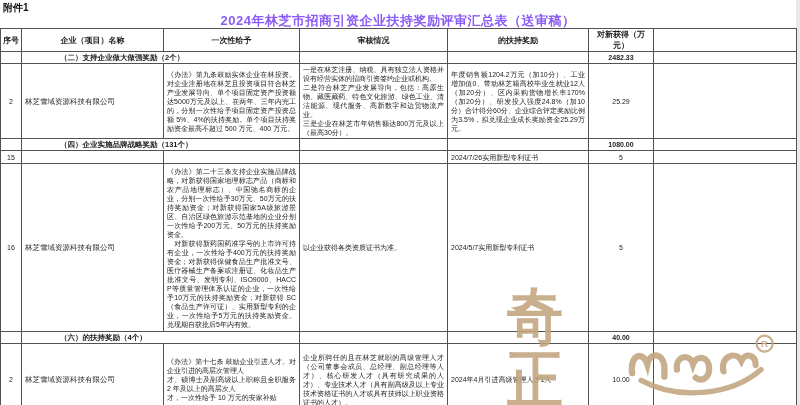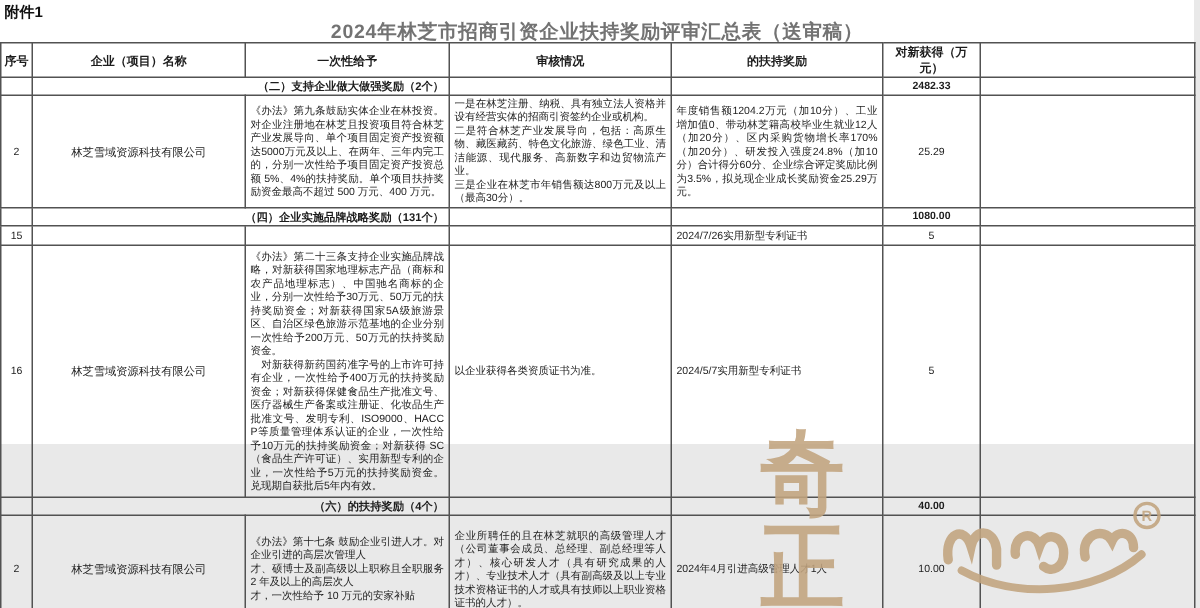--- a/index.html
+++ b/index.html
@@ -1,30 +1,30 @@
 <!DOCTYPE html>
 <html><head>
 <meta charset="utf-8">
 <style>
   * { margin:0; padding:0; box-sizing:border-box; }
   html,body { width:800px; height:405px; overflow:hidden; background:#e9e9e9;
     font-family:"Liberation Sans","DejaVu Sans",sans-serif; }
-  .sheet { position:absolute; left:0; top:0; width:796px; height:296px; background:#ffffff;text-decoration:underline; }
+  .sheet { position:absolute; left:0; top:0; width:796px; height:405px; background:#ffffff;text-decoration:underline; }
   .attachment { position:absolute; left:3px; top:1px; font-size:10px; font-weight:bold; color:#111; }
   .title { position:absolute; left:0; top:12px; width:796px; text-align:center;
-    font-size:13px; font-weight:bold; color:#737373; letter-spacing:0.5px; }
+    font-size:13px; font-weight:bold; color:#8b5cf6; letter-spacing:0.5px; }
   .grid { position:absolute; left:0; top:28px; border-collapse:collapse; table-layout:fixed; width:796px; }
   .grid th, .grid td { border:1px solid #525252; color:#1c1c1c; overflow:hidden; vertical-align:middle; }
   .grid th { font-size:8px; font-weight:bold; text-align:center; padding:0 1px; }
   .grid td { font-size:7px; line-height:9px; padding:1px 3px; }
   td.c-no, td.c-amount { text-align:center; padding:1px 1px; }
-  td.c-company { text-align:center; font-size:7.5px; }
+  td.c-company { text-align:left; font-size:7.5px; }
   td.c-policy, td.c-criteria, td.c-review { text-align:justify; white-space:pre-wrap; word-break:break-all; }
   tr.section td { font-weight:bold; }
-  tr.section td.s-label { text-align:right; padding-left:38px; font-size:7.5px; white-space:nowrap; }
+  tr.section td.s-label { text-align:left; padding-left:38px; font-size:7.5px; white-space:nowrap; }
   tr.h16{height:16px} tr.h12{height:12px} tr.h13{height:13px}
   tr.h69{height:69px} tr.h168{height:168px} tr.h72{height:72px}
   .watermark { position:absolute; left:507px; top:322px; width:270px; height:82px;
     display:flex; align-items:flex-end; opacity:0.88; pointer-events:none;gap:12px; }
   .wm-cn { font-family:"Liberation Serif","DejaVu Serif",serif; font-weight:bold;
     font-size:56px; line-height:56px; letter-spacing:2px; transform:scaleY(1.12); }
   .wm-svg { margin-left:2px; margin-top:-14px; }
 </style>
 </head>
 <body>

